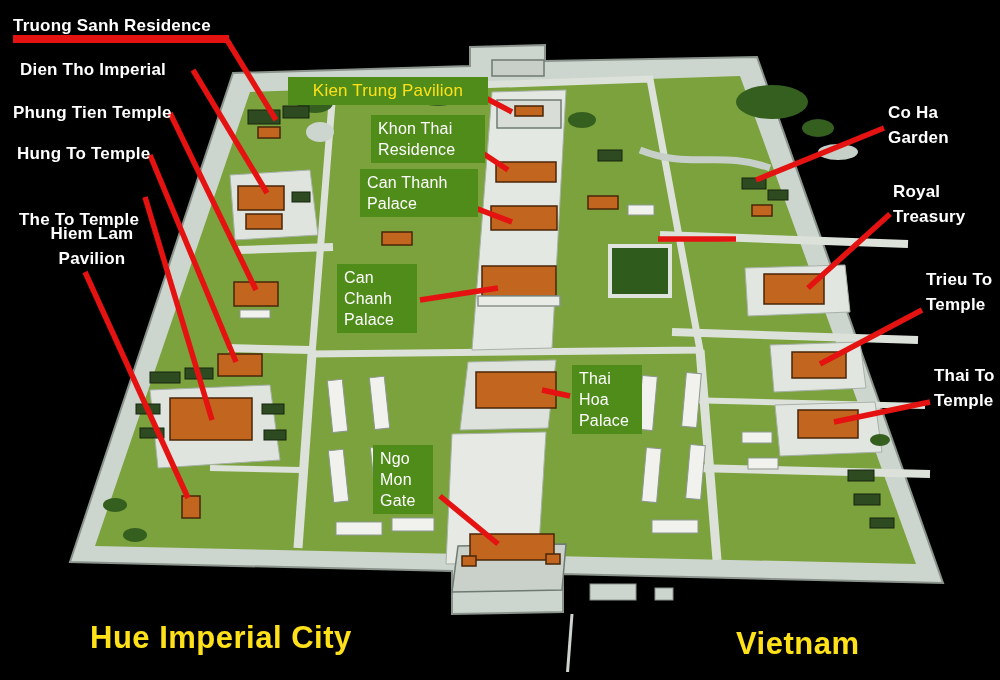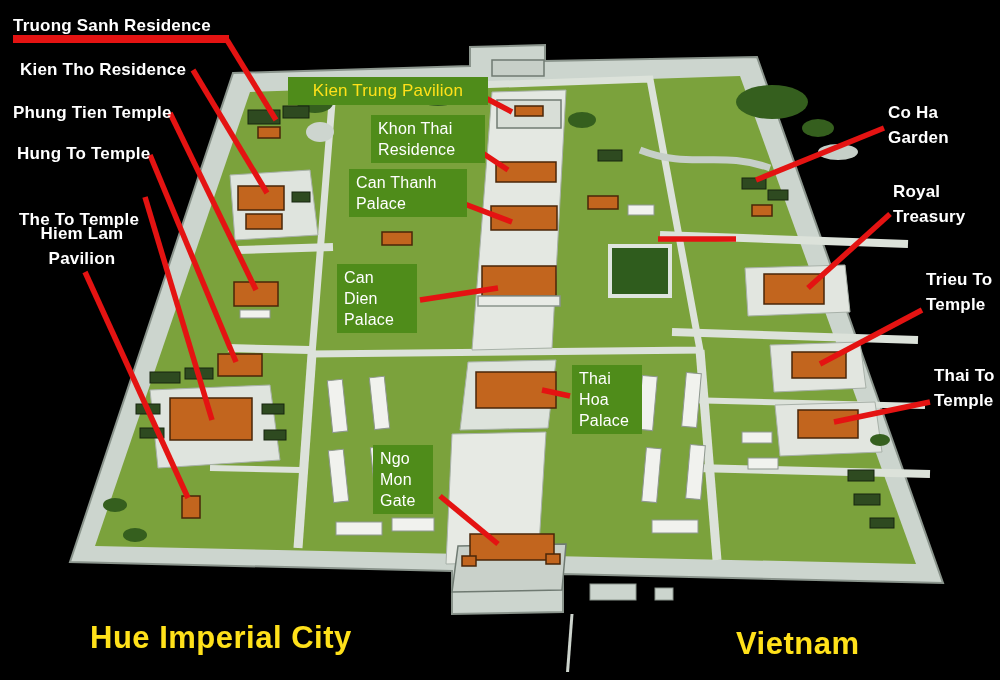--- a/index.html
+++ b/index.html
@@ -174,34 +174,34 @@
       <line class="leader" x1="454" y1="200" x2="512" y2="222"></line>
       <line class="leader" x1="420" y1="300" x2="498" y2="288"></line>
       <line class="leader" x1="570" y1="396" x2="542" y2="390"></line>
       <line class="leader" x1="440" y1="496" x2="498" y2="544"></line>
     </g>
 
     <line x1="572" y1="614" x2="567" y2="679" stroke="#cdd4cd" stroke-width="3"></line>
   </svg>
 
   <div class="callout" style="left:13px;top:13px;">Truong Sanh Residence</div>
-  <div class="callout" style="left:20px;top:57px;">Kien Tho Residence</div>
+  <div class="callout" style="left:20px;top:57px;">Dien Tho Imperial</div>
   <div class="callout" style="left:13px;top:100px;">Phung Tien Temple</div>
   <div class="callout" style="left:17px;top:141px;">Hung To Temple</div>
   <div class="callout" style="left:19px;top:183px;margin-top:24px;">The To Temple</div>
-  <div class="callout center" style="left:26px;top:221px;width:112px;">Hiem Lam Pavilion</div>
+  <div class="callout center" style="left:36px;top:221px;width:112px;">Hiem Lam Pavilion</div>
 
   <div class="callout" style="left:888px;top:100px;width:100px;">Co Ha Garden</div>
   <div class="callout" style="left:893px;top:179px;width:105px;">Royal Treasury</div>
   <div class="callout" style="left:926px;top:267px;width:72px;">Trieu To Temple</div>
   <div class="callout" style="left:934px;top:363px;width:64px;">Thai To Temple</div>
 
   <div class="map-label yellow" style="left:288px;top:77px;width:186px;">Kien Trung Pavilion</div>
   <div class="map-label" style="left:371px;top:115px;width:100px;">Khon Thai Residence</div>
-  <div class="map-label" style="left:349px;top:169px;width:104px;">Can Thanh Palace</div>
-  <div class="map-label" style="left:337px;top:264px;width:66px;">Can Dien Palace</div>
+  <div class="map-label" style="left:360px;top:169px;width:104px;">Can Thanh Palace</div>
+  <div class="map-label" style="left:337px;top:264px;width:66px;">Can Chanh Palace</div>
   <div class="map-label" style="left:572px;top:365px;width:56px;">Thai Hoa Palace</div>
   <div class="map-label" style="left:373px;top:445px;width:46px;">Ngo Mon Gate</div>
 
   <div class="title" style="left:90px;top:620px;">Hue Imperial City</div>
   <div class="title" style="left:700px;top:626px;margin-left:36px;">Vietnam</div>
 
 </div>
 
 </body></html>

